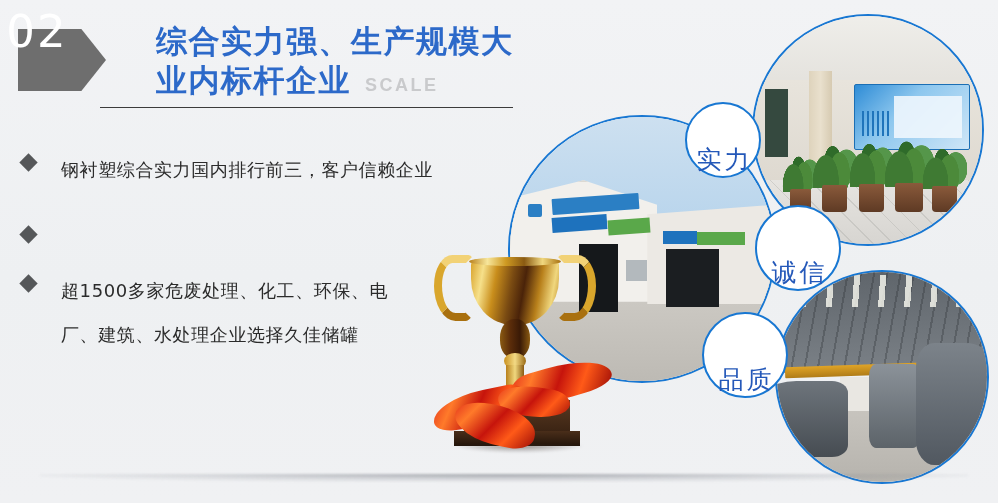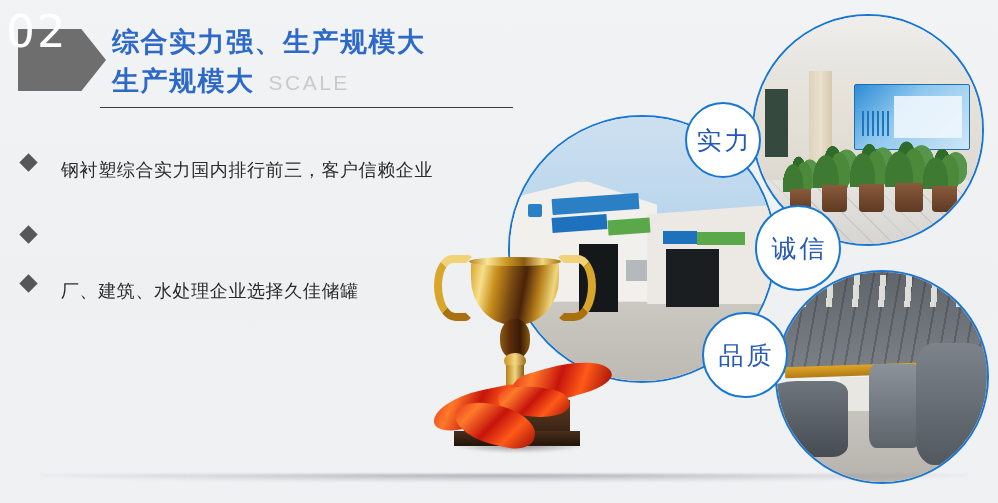--- a/index.html
+++ b/index.html
@@ -55,34 +55,35 @@
     font-family: "DejaVu Sans", sans-serif;
   }
 
   .title-block {
     position: absolute;
     left: 112px;
     top: 22px;
   }
   .title-line1, .title-line2 {
     color: #2c69c9;
-    font-size: 27px;
+    font-size: 31px;
     line-height: 39px;
     font-weight: 700;
     letter-spacing: 1.5px;
     white-space: nowrap;
     font-family: "DejaVu Sans", "Liberation Sans", sans-serif;
+    margin-left: 44px;
   }
   .title-line2-wrap { display: flex; align-items: baseline; }
   .title-en {
     margin-left: 14px;
     color: #c9cacc;
-    font-size: 21px;
+    font-size: 18px;
     letter-spacing: 2.5px;
-    font-weight: 400;
+    font-weight: 700;
     font-family: "Liberation Sans", sans-serif;
   }
 
   .divider {
     position: absolute;
     left: 100px;
     top: 107px;
     width: 413px;
     height: 1px;
     background: #3b3b3b;
@@ -109,21 +110,21 @@
     background: #555759;
     transform: rotate(45deg);
   }
   .bullet-text {
     color: #2b2b2b;
     font-size: 18px;
     line-height: 44px;
     letter-spacing: 0.6px;
     font-family: "DejaVu Sans", "Liberation Sans", sans-serif;
   }
-  .bullet-text .l2 { display: block; text-align: center; }
+  .bullet-text .l2 { display: block; }
 
   
   .cluster { position: absolute; left: 0; top: 0; width: 998px; height: 503px; }
 
   .photo {
     position: absolute;
     border-radius: 50%;
     overflow: hidden;
     border: 2px solid #1877d2;
     box-sizing: border-box;
@@ -203,21 +204,21 @@
   .w-tank-mid { position:absolute; left:44%; top:44%; width:24%; height:40%; background:linear-gradient(180deg,#8b9299,#5c6369); border-radius:14%; }
   .w-back { position:absolute; left:30%; top:50%; width:16%; height:16%; background:#e9e7e2; }
 
   
   .label-circle {
     position: absolute;
     border-radius: 50%;
     background: #ffffff;
     border: 2px solid #1877d2;
     display: flex;
-    align-items: center;
+    align-items: flex-end;
     justify-content: center;
     box-sizing: border-box;
   }
   .label-circle span {
     color: #2458b9;
     font-size: 25px;
     letter-spacing: 3px;
     font-weight: 400;
     font-family: "DejaVu Sans", "Liberation Sans", sans-serif;
     text-indent: 3px;
@@ -372,40 +373,41 @@
     </div>
   </div>
 
   <div class="header">
     <div class="badge"></div>
     <div class="badge-num">02</div>
 
     <div class="title-block">
       <div class="title-line1">综合实力强、生产规模大</div>
       <div class="title-line2-wrap">
-        <div class="title-line2">生产规模大</div>
+        <div class="title-line2">业内标杆企业</div>
         <div class="title-en">SCALE</div>
       </div>
     </div>
 
     <div class="divider"></div>
   </div>
 
   <div class="bullets">
     <div class="bullet-row">
       <div class="bullet-mark"></div>
       <div class="bullet-text">
         <span>钢衬塑综合实力国内排行前三，客户信赖企业</span>
       </div>
     </div>
     <div class="bullet-row">
       <div class="bullet-mark"></div>
     </div>
     <div class="bullet-row">
       <div class="bullet-mark"></div>
       <div class="bullet-text">
+        <span>超1500多家危废处理、化工、环保、电</span>
         <span class="l2">厂、建筑、水处理企业选择久佳储罐</span>
       </div>
     </div>
   </div>
 
   <div class="floor-shadow"></div>
 </div>
 
 </body></html>

